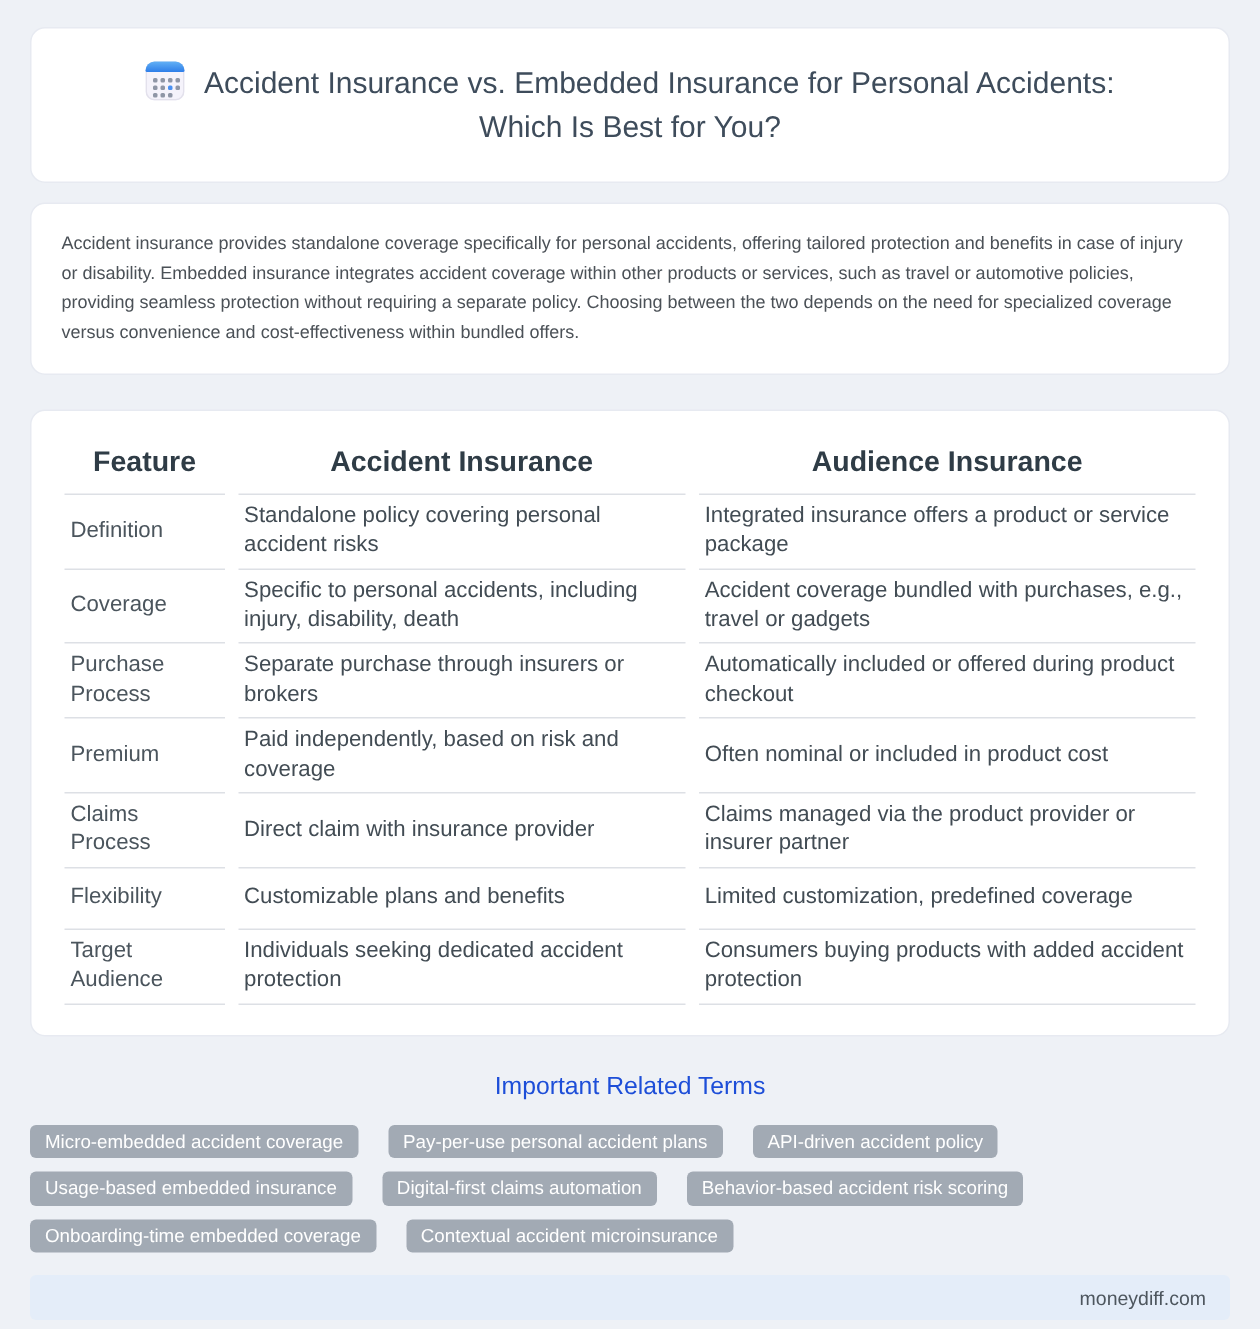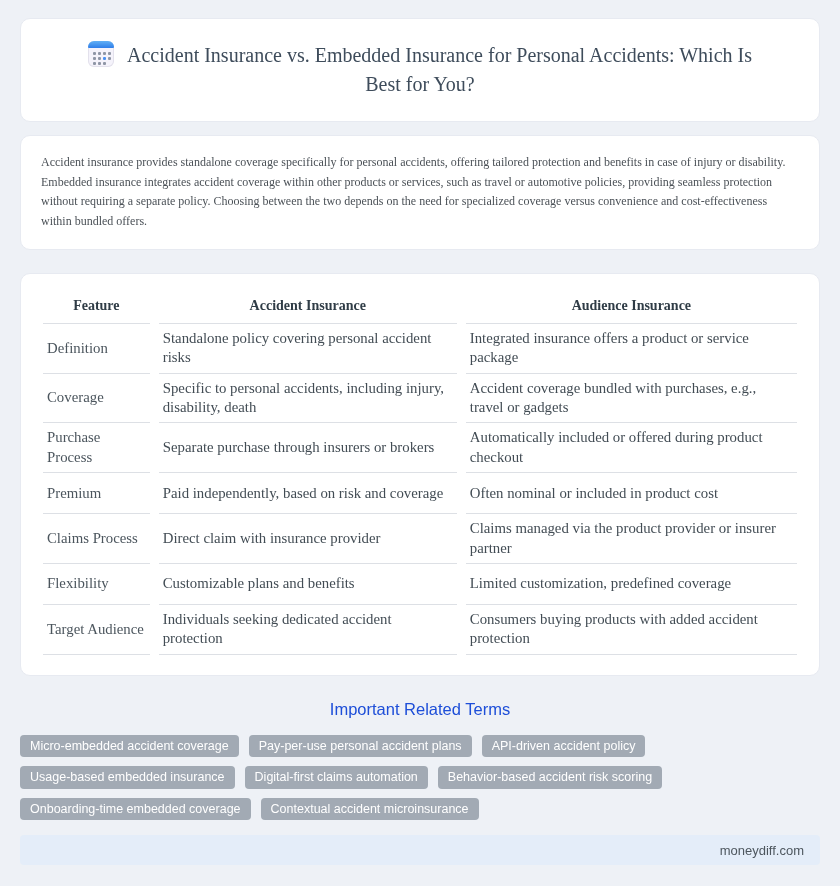--- a/index.html
+++ b/index.html
@@ -9,21 +9,20 @@
     font-family:"Liberation Sans", sans-serif;
     -webkit-font-smoothing:antialiased;
     box-sizing:border-box;
   }
   .page{padding:18px 20px 34px;box-sizing:border-box;}
   .card{
     background:#ffffff;
     border:1px solid #e7eaf1;
     border-radius:10px;
     box-sizing:border-box;
-    font-family:Liberation Serif, serif;
   }
 
   
   .header-card{
     height:104px;
     display:flex;align-items:center;justify-content:center;
     margin-bottom:13px;
   }
   .title{
     margin:0;
@@ -65,21 +64,21 @@
   
   .table-card{padding:18px 13px 20px;margin-bottom:24px;}
   .cmp-table{
     width:100%;
     border-collapse:separate;
     border-spacing:9px 0;
     font-size:14.8px;
     color:#424c54;
   }
   .cmp-table th{
-    font-size:14px;font-weight:700;color:#2f3c46;
+    font-size:19px;font-weight:700;color:#2f3c46;
     text-align:center;
     padding:6px 4px 9px;
     border-bottom:1px solid #dde0e5;
   }
   .cmp-table td{
     padding:5px 4px;
     border-bottom:1px solid #dde0e5;
     vertical-align:middle;
     line-height:19.4px;
     height:30px;
@@ -91,21 +90,21 @@
 
   
   .related-title{
     text-align:center;
     font-size:16.5px;font-weight:500;
     color:#1d4ed8;
     margin:0 0 16px;
   }
   .tags{
     display:flex;flex-wrap:wrap;
-    gap:9px 10px;
+    gap:9px 20px;
     margin:0 0 15px;
   }
   .tag{
     background:#a2aab4;color:#ffffff;
     font-size:12.5px;line-height:12.5px;
     padding:5px 10px;
     border-radius:4px;
     white-space:nowrap;
   }
 

